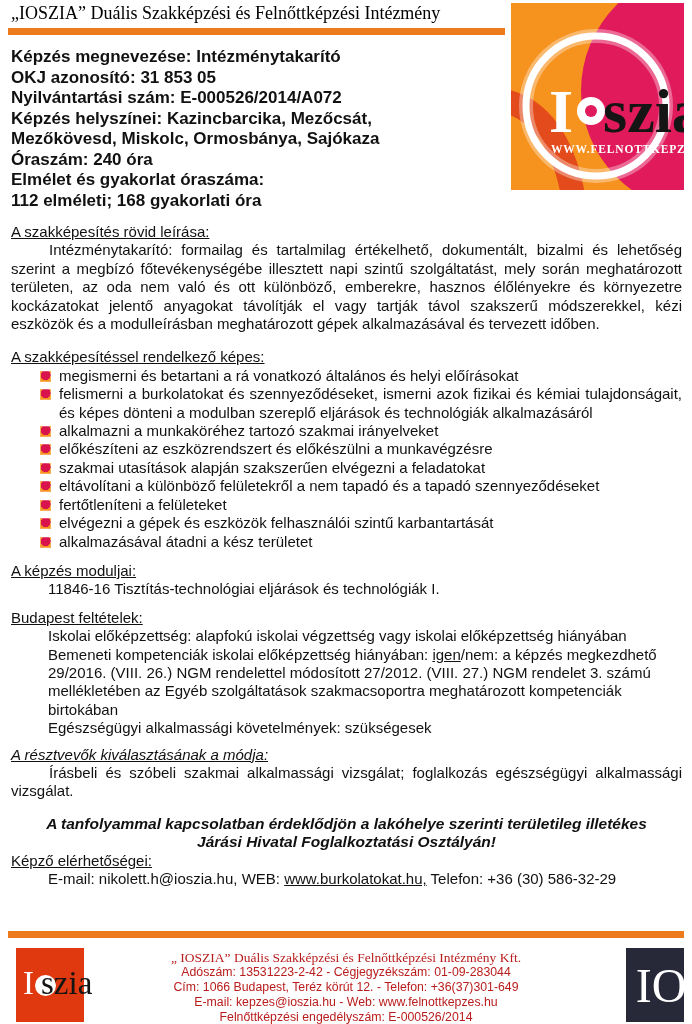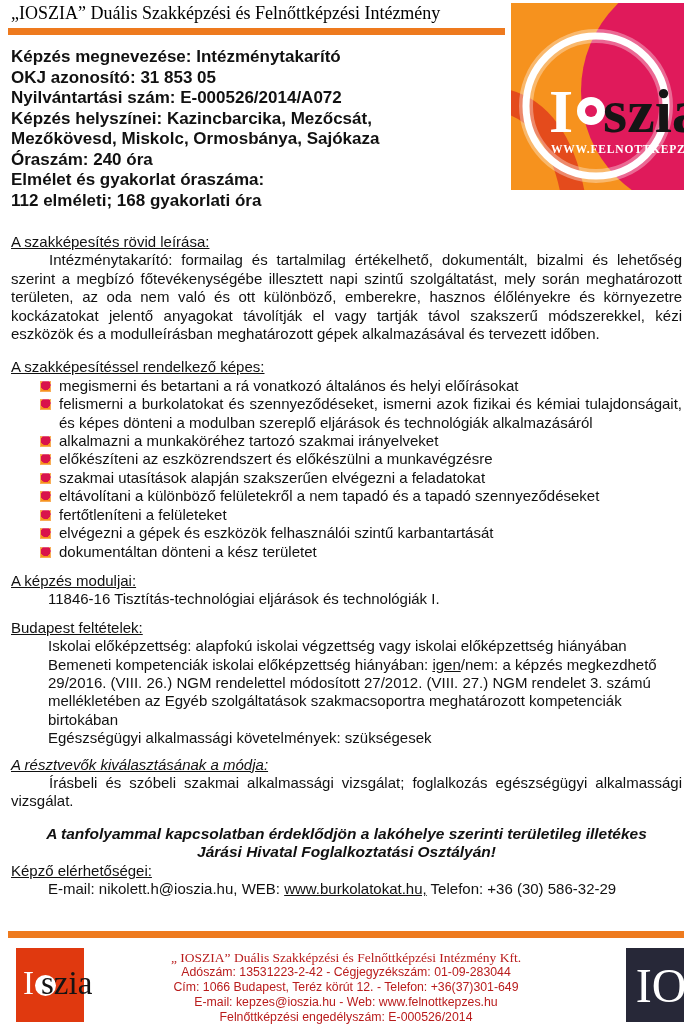--- a/index.html
+++ b/index.html
@@ -19,21 +19,21 @@
   }
   .logo { position:absolute; left:503px; top:3px; width:187px; height:187px; }
   
   .course-info {
     margin:12px 0 0 3px; width:497px;
     font-weight:bold; font-size:17px; line-height:20.5px;
   }
   
   .content { padding:0 2px 0 3px; font-size:15px; line-height:18.4px; }
   .sec-heading { text-decoration:underline; }
-  .mt-sec1 { margin-top:22px; }
+  .mt-sec1 { margin-top:12px; }
   .mt-sec2 { margin-top:15px; }
   .mt-sec3 { margin-top:11px; }
   .mt-sec4 { margin-top:10px; }
   .mt-sec5 { margin-top:8px;font-style:italic; }
   .mt-sec6 { margin-top:0; }
   .para { margin:0; }
   .justify { text-align:justify; }
   .indent { text-indent:38px; }
   .indent-block { margin-left:37px; }
   ul.bullets { list-style:none; margin:0; padding:0 0 0 48px; }
@@ -132,21 +132,21 @@
     <div class="sec-heading mt-sec2">A szakképesítéssel rendelkező képes:</div>
     <ul class="bullets">
       <li><span class="bicon"></span><span>megismerni és betartani a rá vonatkozó általános és helyi előírásokat</span></li>
       <li><span class="bicon"></span><span>felismerni a burkolatokat és szennyeződéseket, ismerni azok fizikai és kémiai tulajdonságait, és képes dönteni a modulban szereplő eljárások és technológiák alkalmazásáról</span></li>
       <li><span class="bicon"></span><span>alkalmazni a munkaköréhez tartozó szakmai irányelveket</span></li>
       <li><span class="bicon"></span><span>előkészíteni az eszközrendszert és előkészülni a munkavégzésre</span></li>
       <li><span class="bicon"></span><span>szakmai utasítások alapján szakszerűen elvégezni a feladatokat</span></li>
       <li><span class="bicon"></span><span>eltávolítani a különböző felületekről a nem tapadó és a tapadó szennyeződéseket</span></li>
       <li><span class="bicon"></span><span>fertőtleníteni a felületeket</span></li>
       <li><span class="bicon"></span><span>elvégezni a gépek és eszközök felhasználói szintű karbantartását</span></li>
-      <li><span class="bicon"></span><span>dokumentáltan dönteni a kész területet</span></li>
+      <li><span class="bicon"></span><span>alkalmazásával átadni a kész területet</span></li>
     </ul>
 
     <div class="sec-heading mt-sec3">A képzés moduljai:</div>
     <div class="indent-block">11846-16 Tisztítás-technológiai eljárások és technológiák I.</div>
 
     <div class="sec-heading mt-sec4">Budapest feltételek:</div>
     <div class="indent-block">
       <div>Iskolai előképzettség: alapfokú iskolai végzettség vagy iskolai előképzettség hiányában</div>
       <div><span>Bemeneti kompetenciák iskolai előképzettség hiányában: </span><span class="u">igen</span><span>/nem: a képzés megkezdhető 29/2016. (VIII. 26.) NGM rendelettel módosított 27/2012. (VIII. 27.) NGM rendelet 3. számú mellékletében az Egyéb szolgáltatások szakmacsoportra meghatározott kompetenciák birtokában</span></div>
       <div>Egészségügyi alkalmassági követelmények: szükségesek</div>

